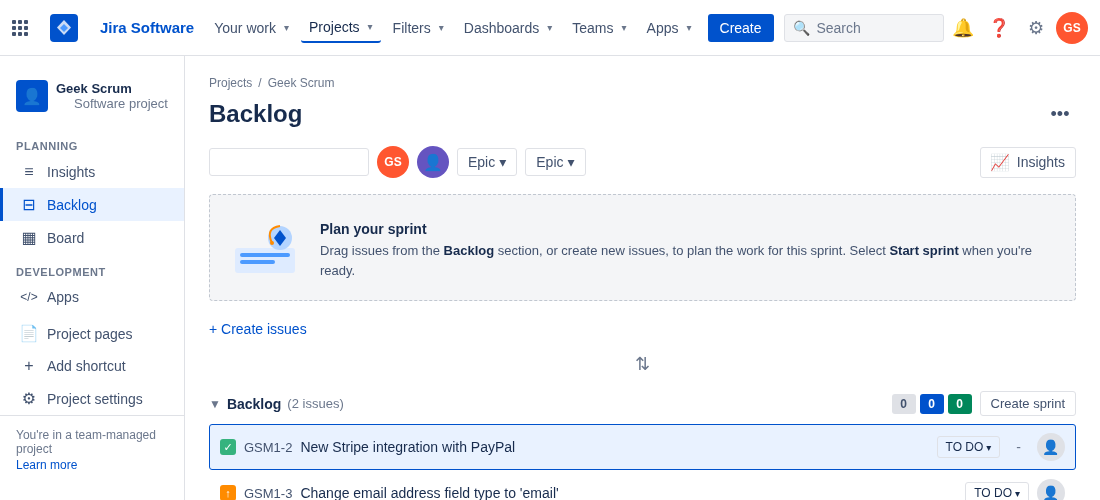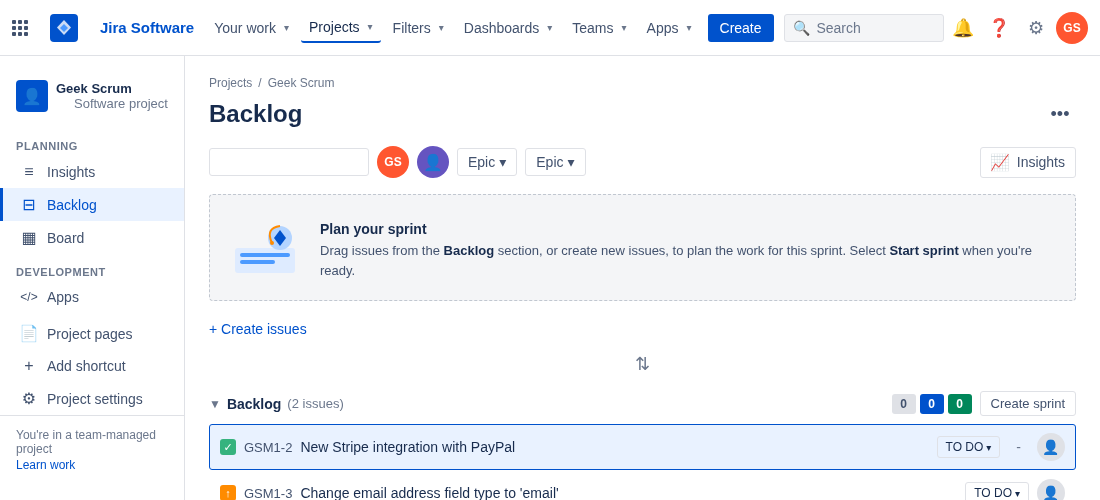--- a/index.html
+++ b/index.html
@@ -446,21 +446,21 @@
       <span class="icon">+</span>
       <span>Add shortcut</span>
     </div>
     <div class="sidebar-item">
       <span class="icon">⚙</span>
       <span>Project settings</span>
     </div>
 
     <div class="sidebar-footer">
       <div class="sidebar-footer-text">You're in a team-managed project</div>
-      <a class="sidebar-footer-link">Learn work</a>
+      <a class="sidebar-footer-link">Learn more</a>
     </div>
   </aside>
 
   <main class="main">
 
     <div class="breadcrumb">
       <a>Projects</a>
       <span class="breadcrumb-sep">/</span>
       <a>Geek Scrum</a>
     </div>

